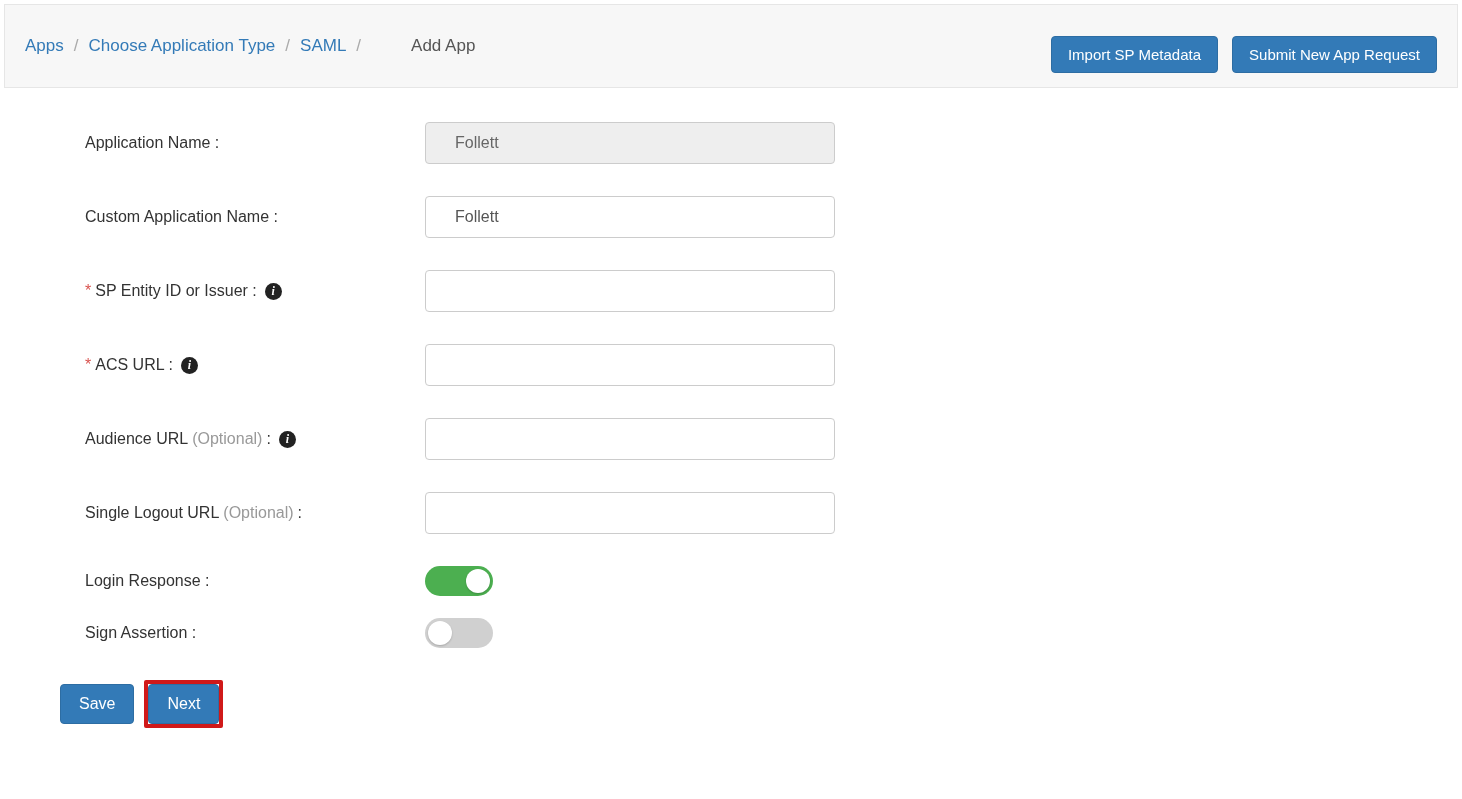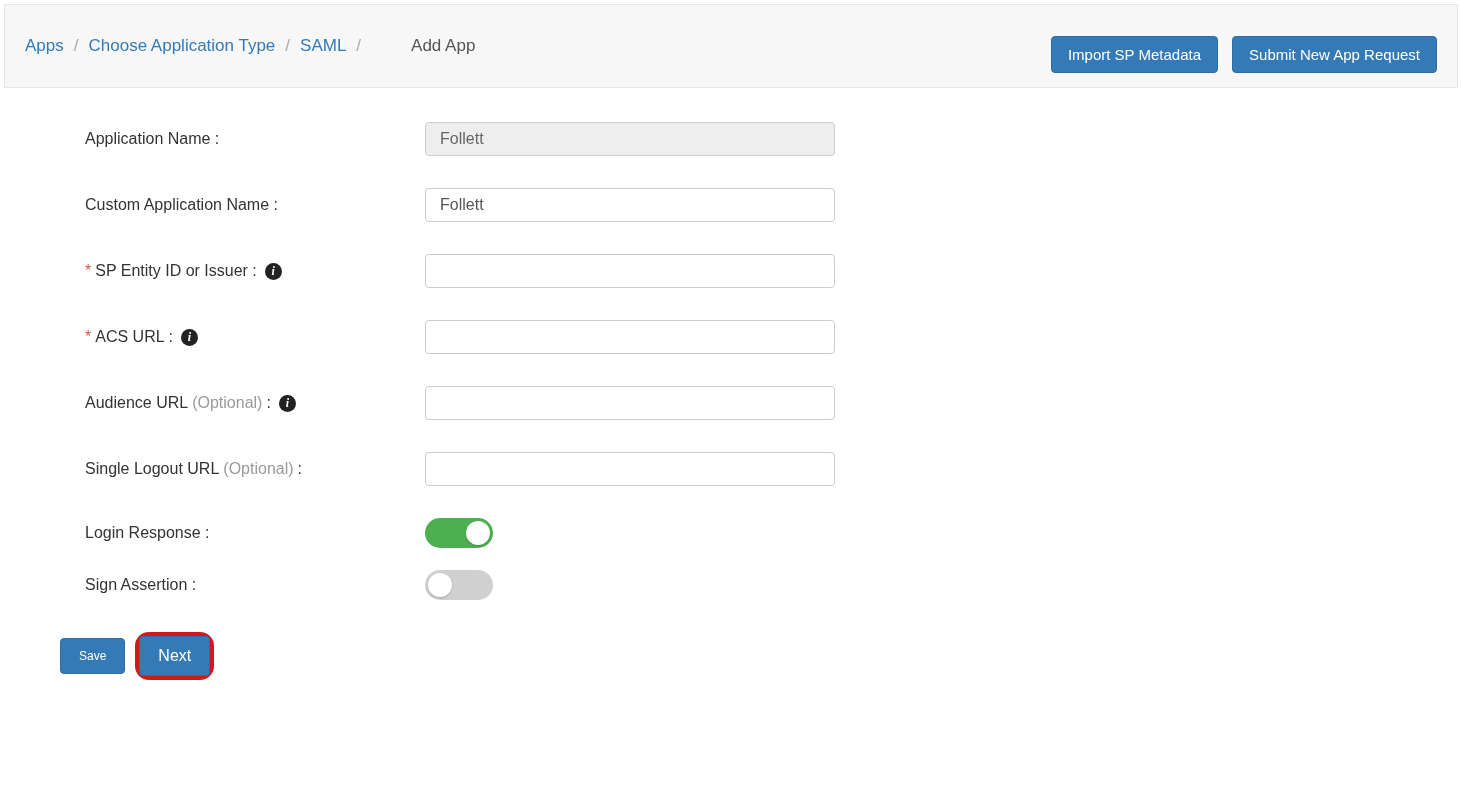--- a/index.html
+++ b/index.html
@@ -100,22 +100,22 @@
     color: #fff;
     font-size: 12px;
     font-weight: bold;
     font-style: italic;
     font-family: Georgia, serif;
     margin-left: 4px;
     cursor: help;
   }
   .form-input {
     width: 410px;
-    height: 34px;
-    padding: 8px 14px;
+    height: 42px;
+    padding: 8px 29px;
     font-size: 16px;
     color: #555;
     background: #fff;
     border: 1px solid #ccc;
     border-radius: 4px;
   }
   .form-input[readonly] {
     background: #eeeeee;
     color: #666;
   }
@@ -151,26 +151,26 @@
     padding-left: 40px;
     margin-top: 30px;
     align-items: center;
   }
   .btn-save {
     background: #337ab7;
     color: #fff;
     border: 1px solid #2d6da3;
     border-radius: 4px;
     padding: 10px 18px;
-    font-size: 12px;
+    font-size: 16px;
     cursor: pointer;
   }
   .btn-next-wrap {
     border: 4px solid #d01919;
-    border-radius: 14px;
+    border-radius: 2px;
     padding: 0;
     display: inline-block;
   }
   .btn-next {
     background: #337ab7;
     color: #fff;
     border: 1px solid #2d6da3;
     border-radius: 4px;
     padding: 10px 18px;
     font-size: 16px;

